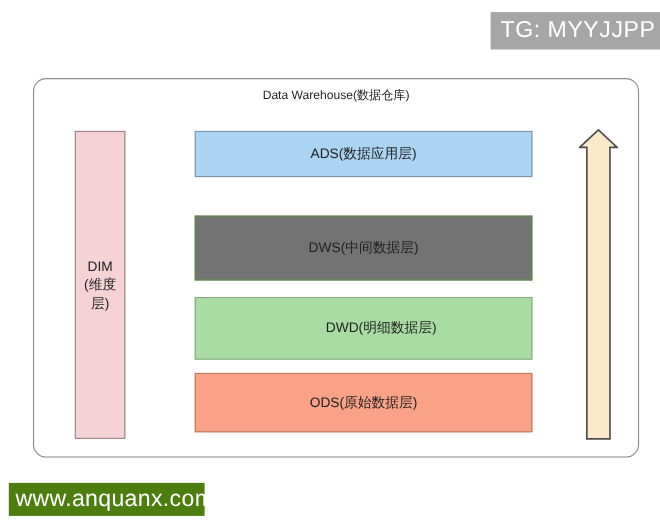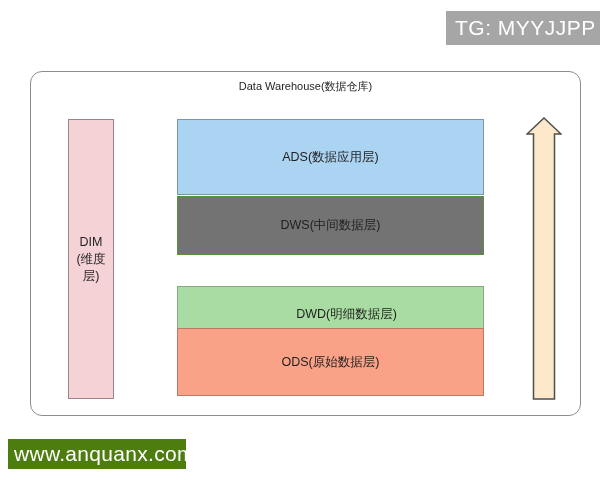--- a/index.html
+++ b/index.html
@@ -30,24 +30,24 @@
 
   .box {
     position: absolute; display: flex; align-items: center; justify-content: center;
     font-size: 12.5px; color: #1f1f1f; text-align: center;
     border: 1px solid #808080;
   }
 
   .dim-box { left: 37px; top: 47px; width: 46px; height: 280px; flex-direction: column; line-height: 17px; }
 
   .layer { left: 146px; width: 307px; }
-  .layer-ads { top: 47px;  height: 76px; }
+  .layer-ads { top: 47px;  height: 42px; }
   .layer-dws { top: 124px; height: 59px; }
-  .layer-dwd { top: 214px; height: 57px; padding-left: 32px; }
-  .layer-ods { top: 256px; height: 68px; }
+  .layer-dwd { top: 198px; height: 57px; padding-left: 32px; }
+  .layer-ods { top: 267px; height: 54px; }
 
   .up-arrow { position: absolute; left: 495px; top: 45px; width: 36px; height: 283px; }
 </style>
 </head>
 <body>
 
 <div class="badge" style="background-color: rgb(166, 166, 166); color: rgb(255, 255, 255);">
   <span>TG: MYYJJPP</span>
 </div>
 

